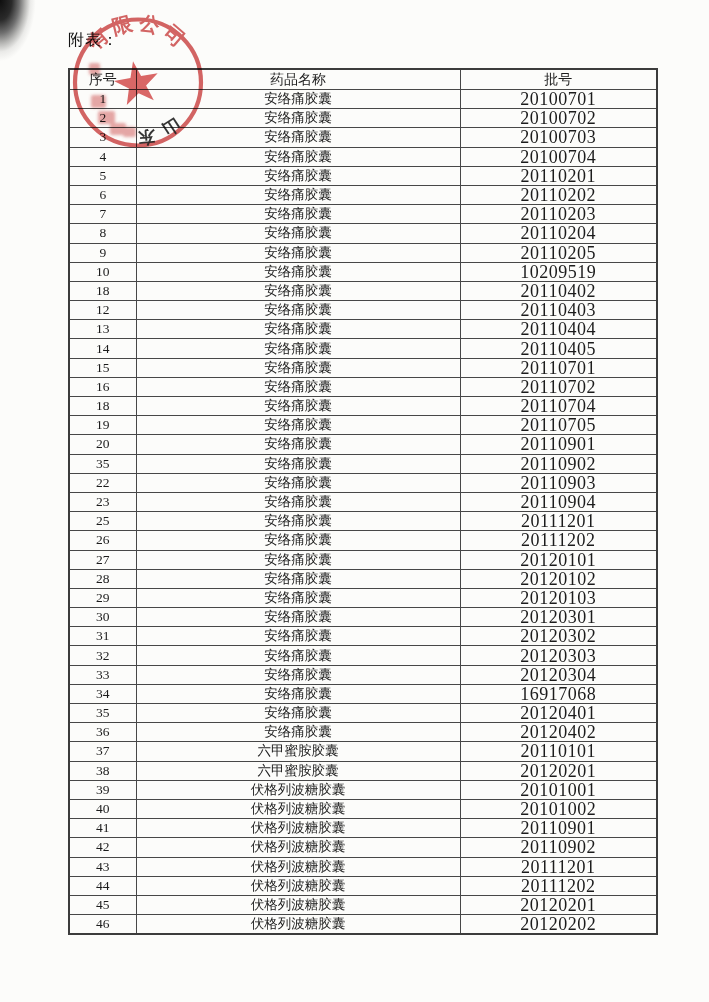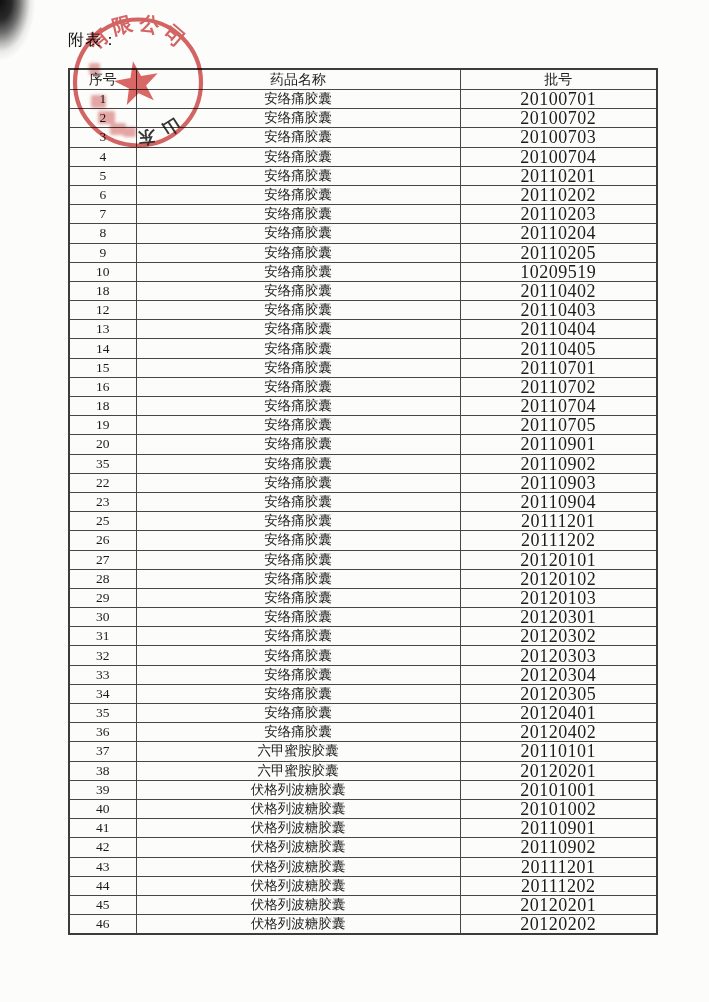--- a/index.html
+++ b/index.html
@@ -216,21 +216,21 @@
         <td class="col-batch">20120303</td>
       </tr>
       <tr>
         <td class="col-serial">33</td>
         <td class="col-name">安络痛胶囊</td>
         <td class="col-batch">20120304</td>
       </tr>
       <tr>
         <td class="col-serial">34</td>
         <td class="col-name">安络痛胶囊</td>
-        <td class="col-batch">20120305</td>
+        <td class="col-batch">16917068</td>
       </tr>
       <tr>
         <td class="col-serial">35</td>
         <td class="col-name">安络痛胶囊</td>
         <td class="col-batch">20120401</td>
       </tr>
       <tr>
         <td class="col-serial">36</td>
         <td class="col-name">安络痛胶囊</td>
         <td class="col-batch">20120402</td>

